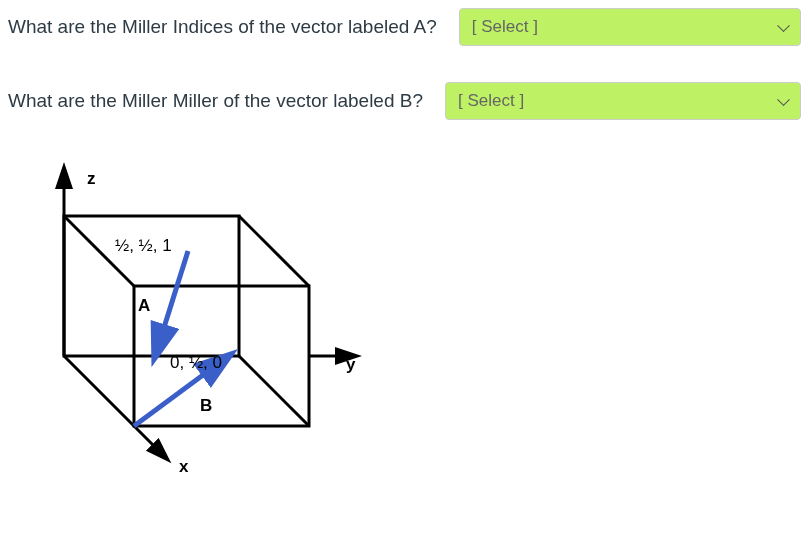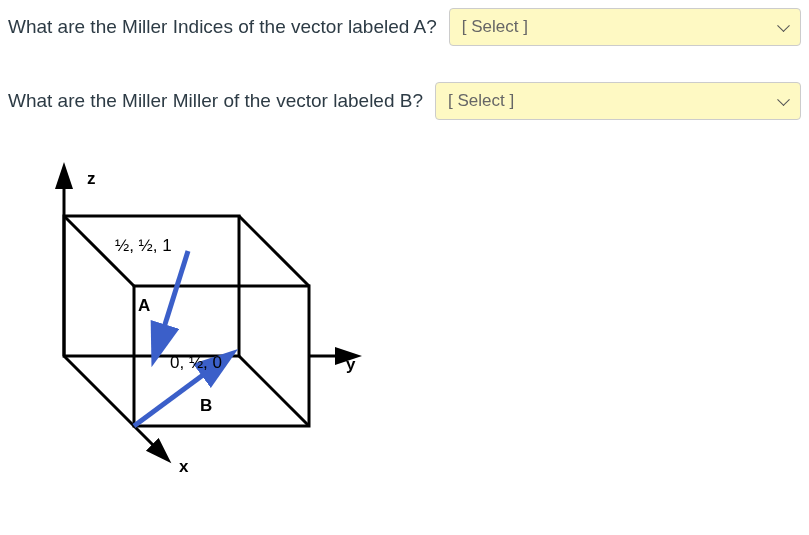--- a/index.html
+++ b/index.html
@@ -8,35 +8,35 @@
     padding: 8px 8px;
     font-family: "Segoe UI", "Helvetica Neue", Arial, sans-serif;
     font-size: 19px;
     color: #2d3b45;
     width: 809px;
     background: #fff;
   }
   .question-row {
     display: flex;
     align-items: center;
-    gap: 12px;
+    gap: 22px;
     margin-bottom: 36px;
   }
   .question-text {
     white-space: nowrap;
   }
   .select {
     flex: 1;
     height: 38px;
     border: 1px solid #ccc;
     border-radius: 4px;
     padding: 0 30px 0 12px;
     font-size: 17px;
     color: #666;
-    background: #fef9c3;
+    background: #bef264;
     display: flex;
     align-items: center;
     position: relative;
     cursor: pointer;
   }
   .select::after {
     content: "";
     position: absolute;
     right: 12px;
     top: 50%;

